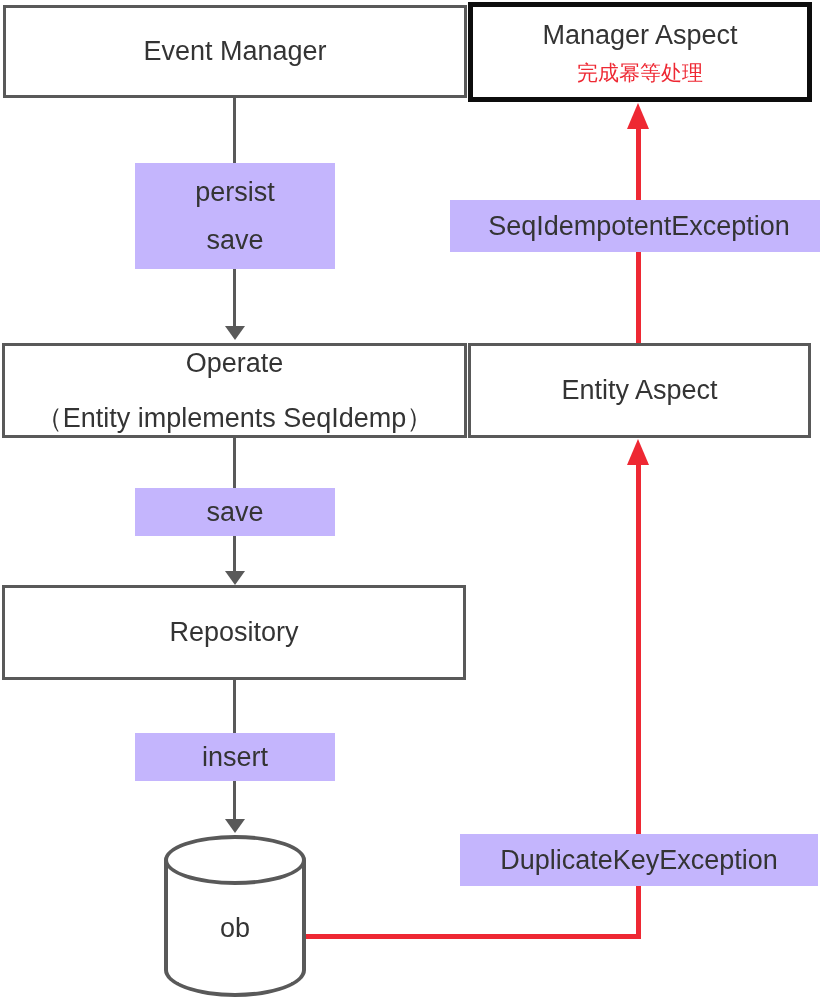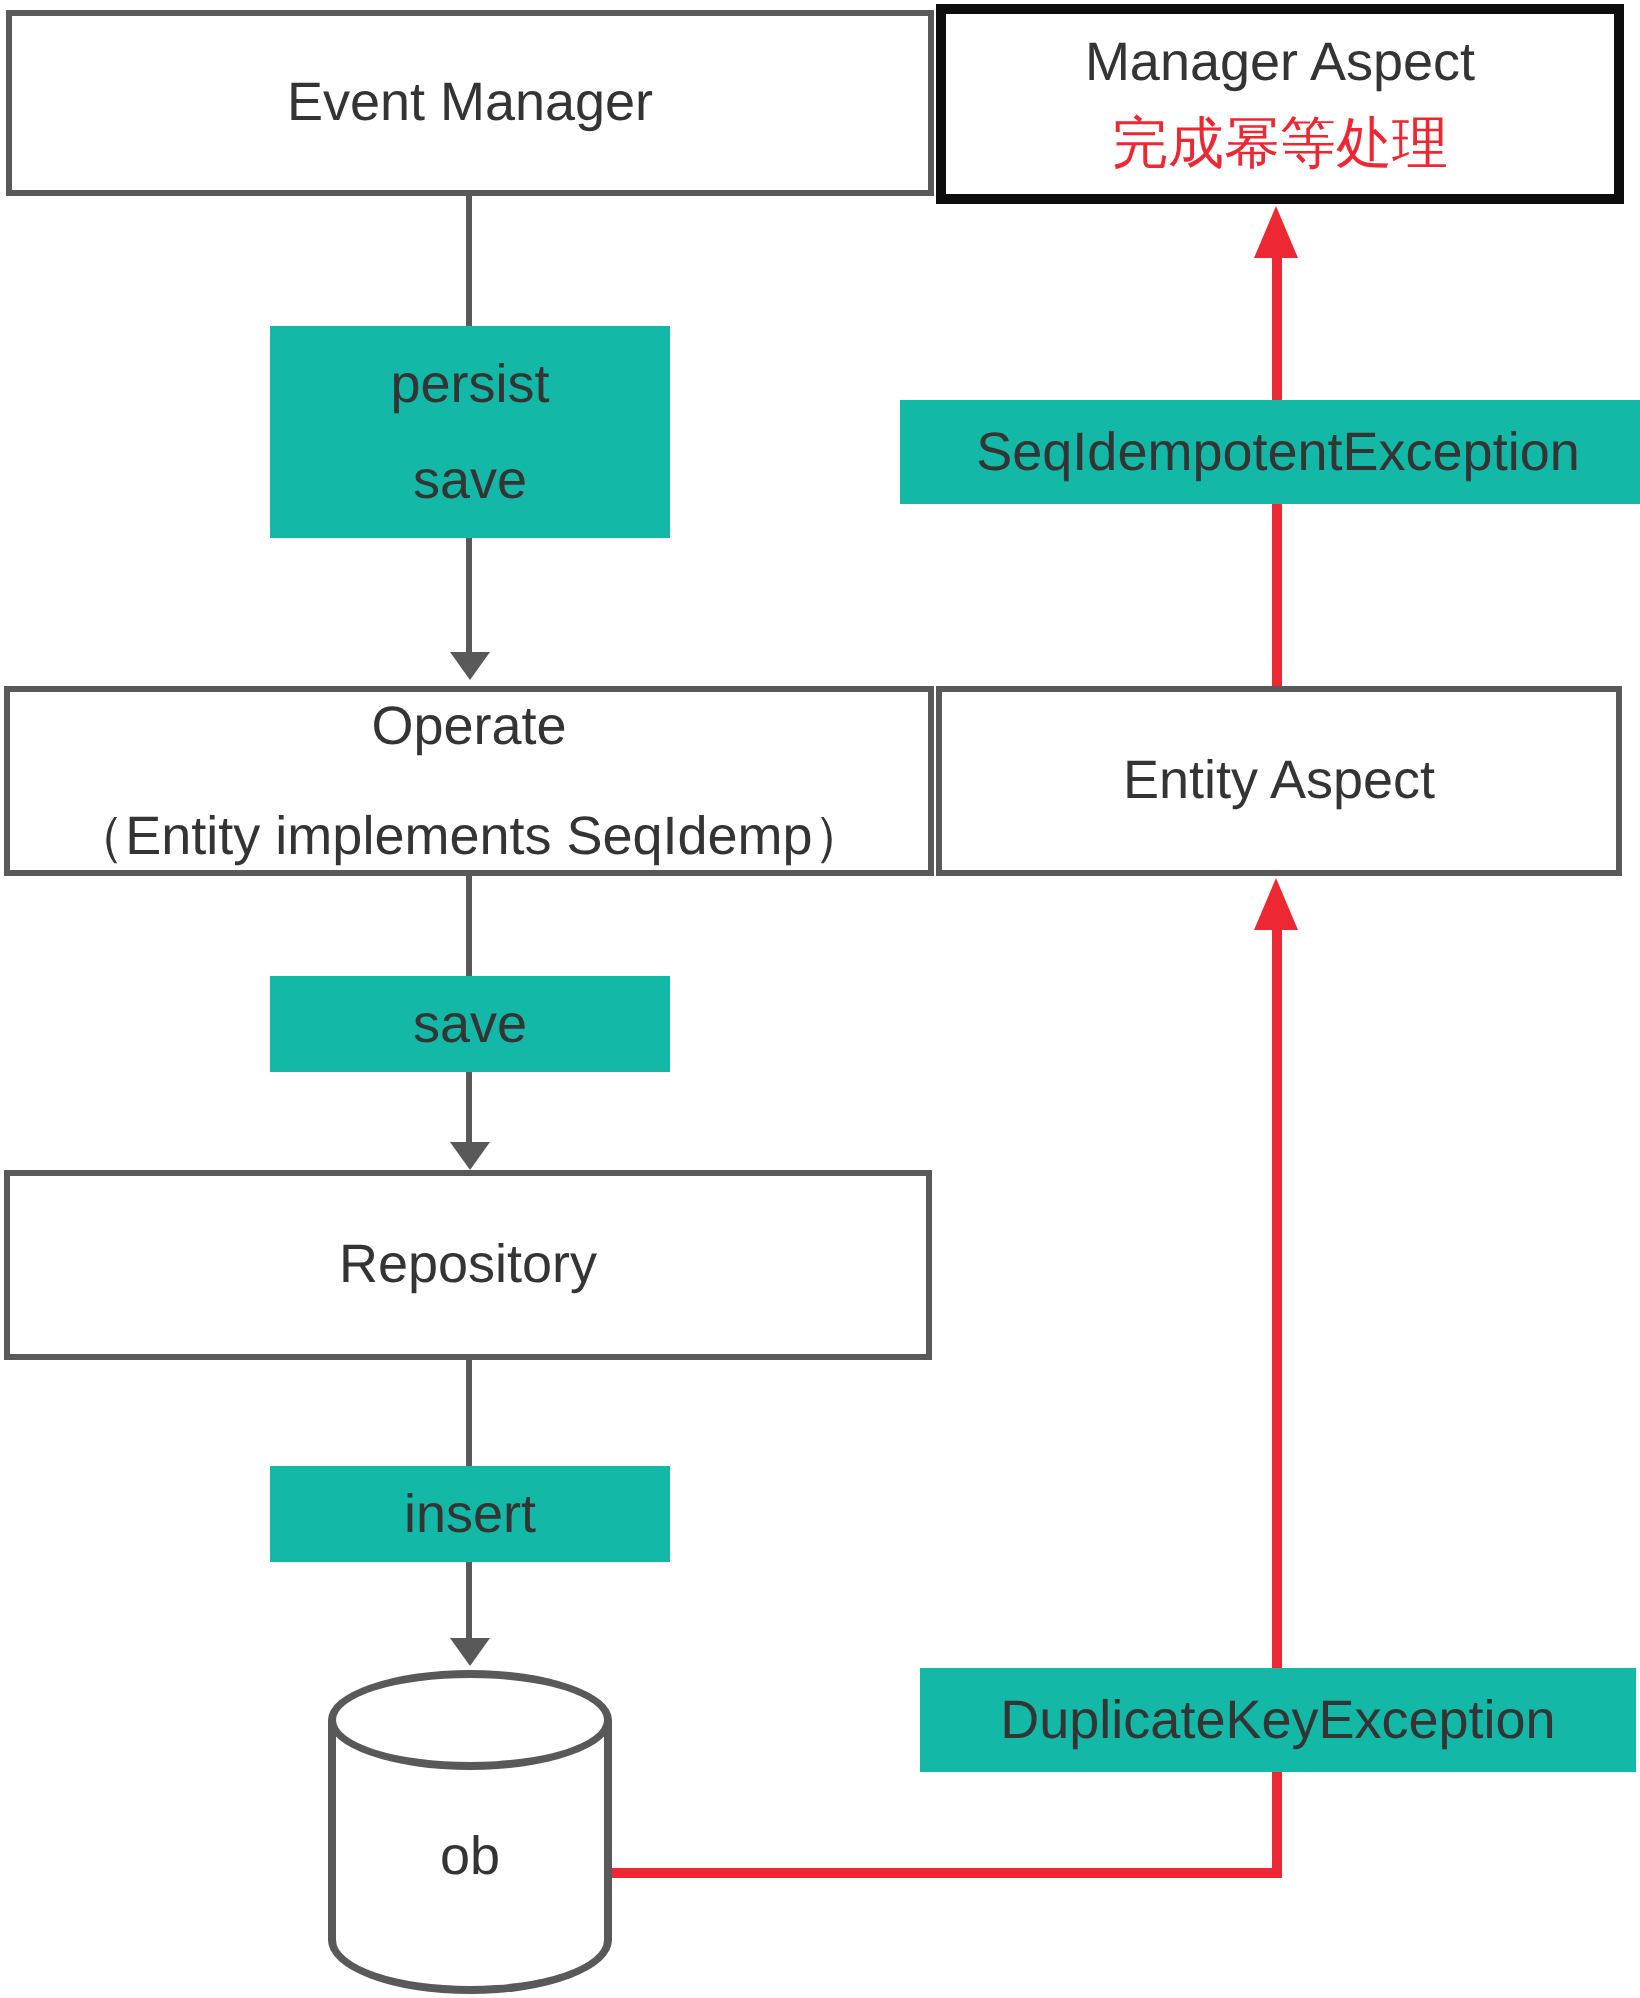--- a/index.html
+++ b/index.html
@@ -27,21 +27,21 @@
     justify-content: center;
     text-align: center;
     color: var(--text, #343434);
     font-size: 27px;
     z-index: 3;
     line-height: 1.2;
   }
   .node.gray  { border: 3px solid var(--node-border, #595959); }
   .node.black { border: 5px solid var(--highlight-border, #0d0d0d); }
   .node .line2 { margin-top: 12px; }
-  .red-text { color: var(--accent-red, #ee2833); font-size: 28px; }
+  .red-text { color: var(--accent-red, #ee2833); font-size: 21px; }
 
   #event-manager  { left: 3px;   top: 5px;   width: 464px; height: 93px; }
   #manager-aspect { left: 468px; top: 2px;   width: 344px; height: 100px; }
   #manager-aspect .line2 { margin-top: 8px; }
   #operate        { left: 2px;   top: 343px; width: 465px; height: 95px; gap: 10px; }
   #entity-aspect  { left: 468px; top: 343px; width: 343px; height: 95px; }
   #repository     { left: 2px;   top: 585px; width: 464px; height: 95px; }
 
   
   .cyl-body {
@@ -105,21 +105,21 @@
   }
   #head-operate    { top: 326px; }
   #head-repository { top: 571px; }
   #head-database   { top: 819px; }
   #head-manager    { top: 103px; }
   #head-entity     { top: 439px; }
 
   
   .edge-label {
     position: absolute;
-    background: #14b8a6;
+    background: #c4b5fd;
     color: var(--text, #343434);
     font-size: 27px;
     display: flex;
     flex-direction: column;
     align-items: center;
     justify-content: center;
     text-align: center;
     z-index: 5;
     line-height: 1.2;
   }

